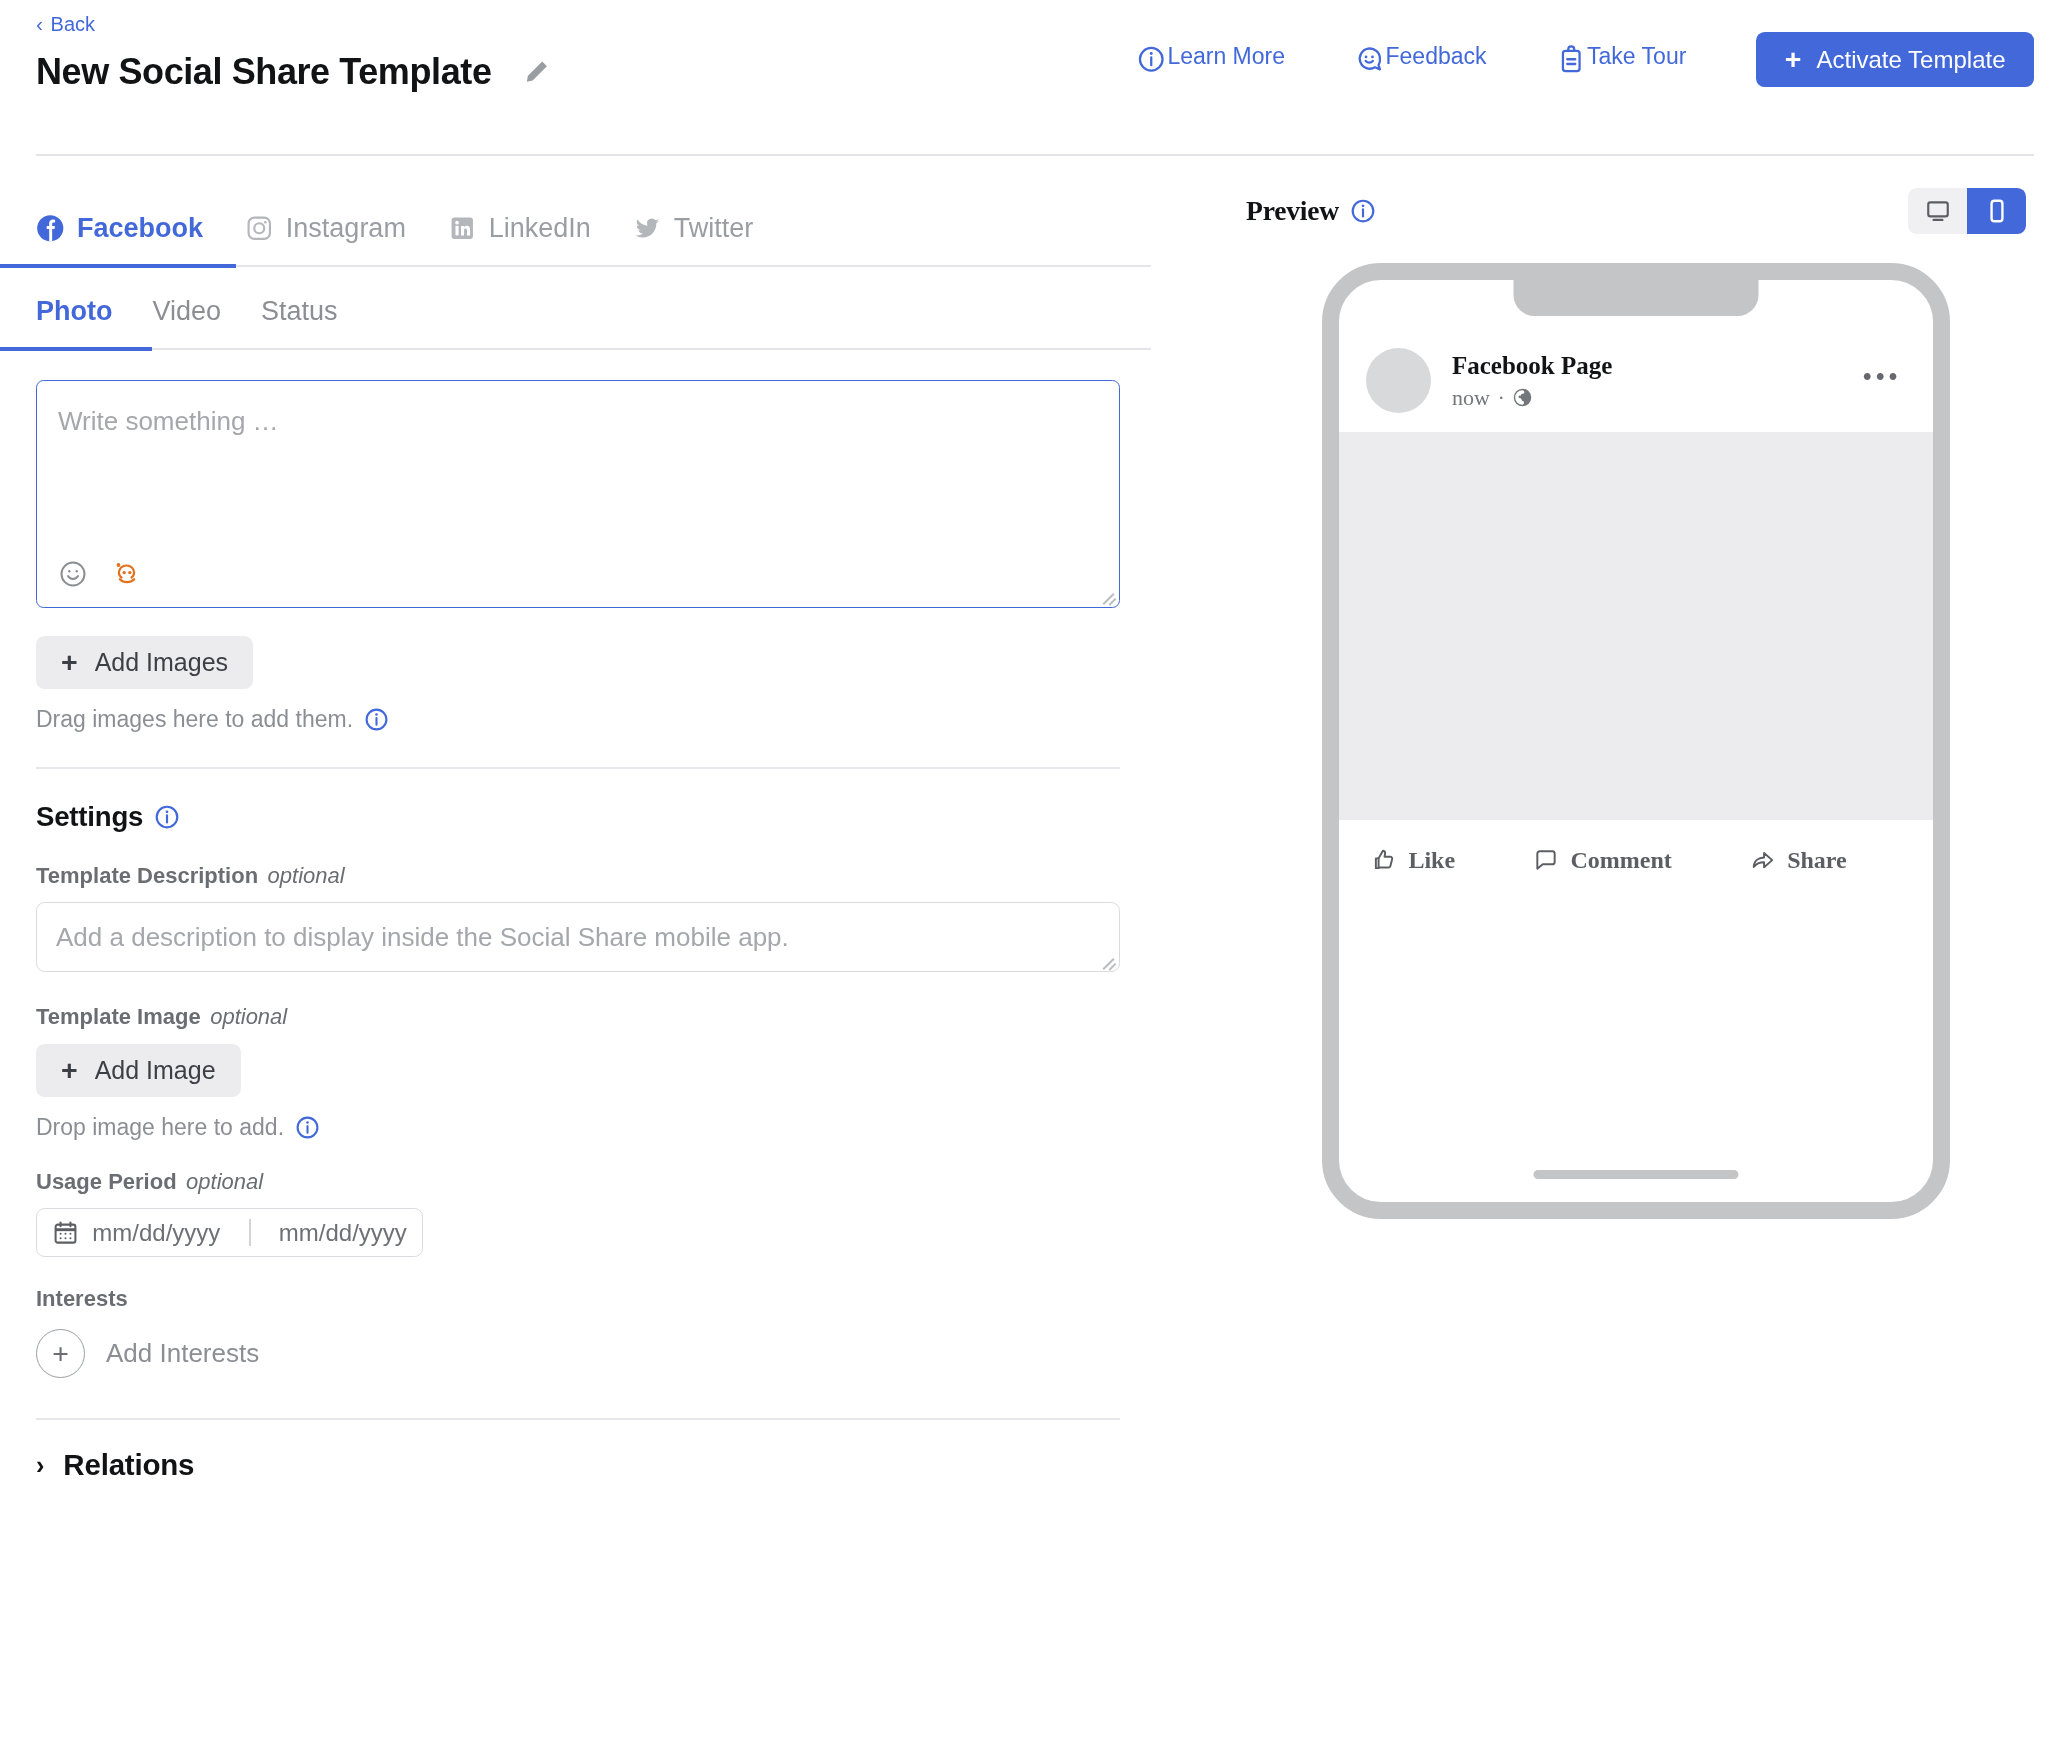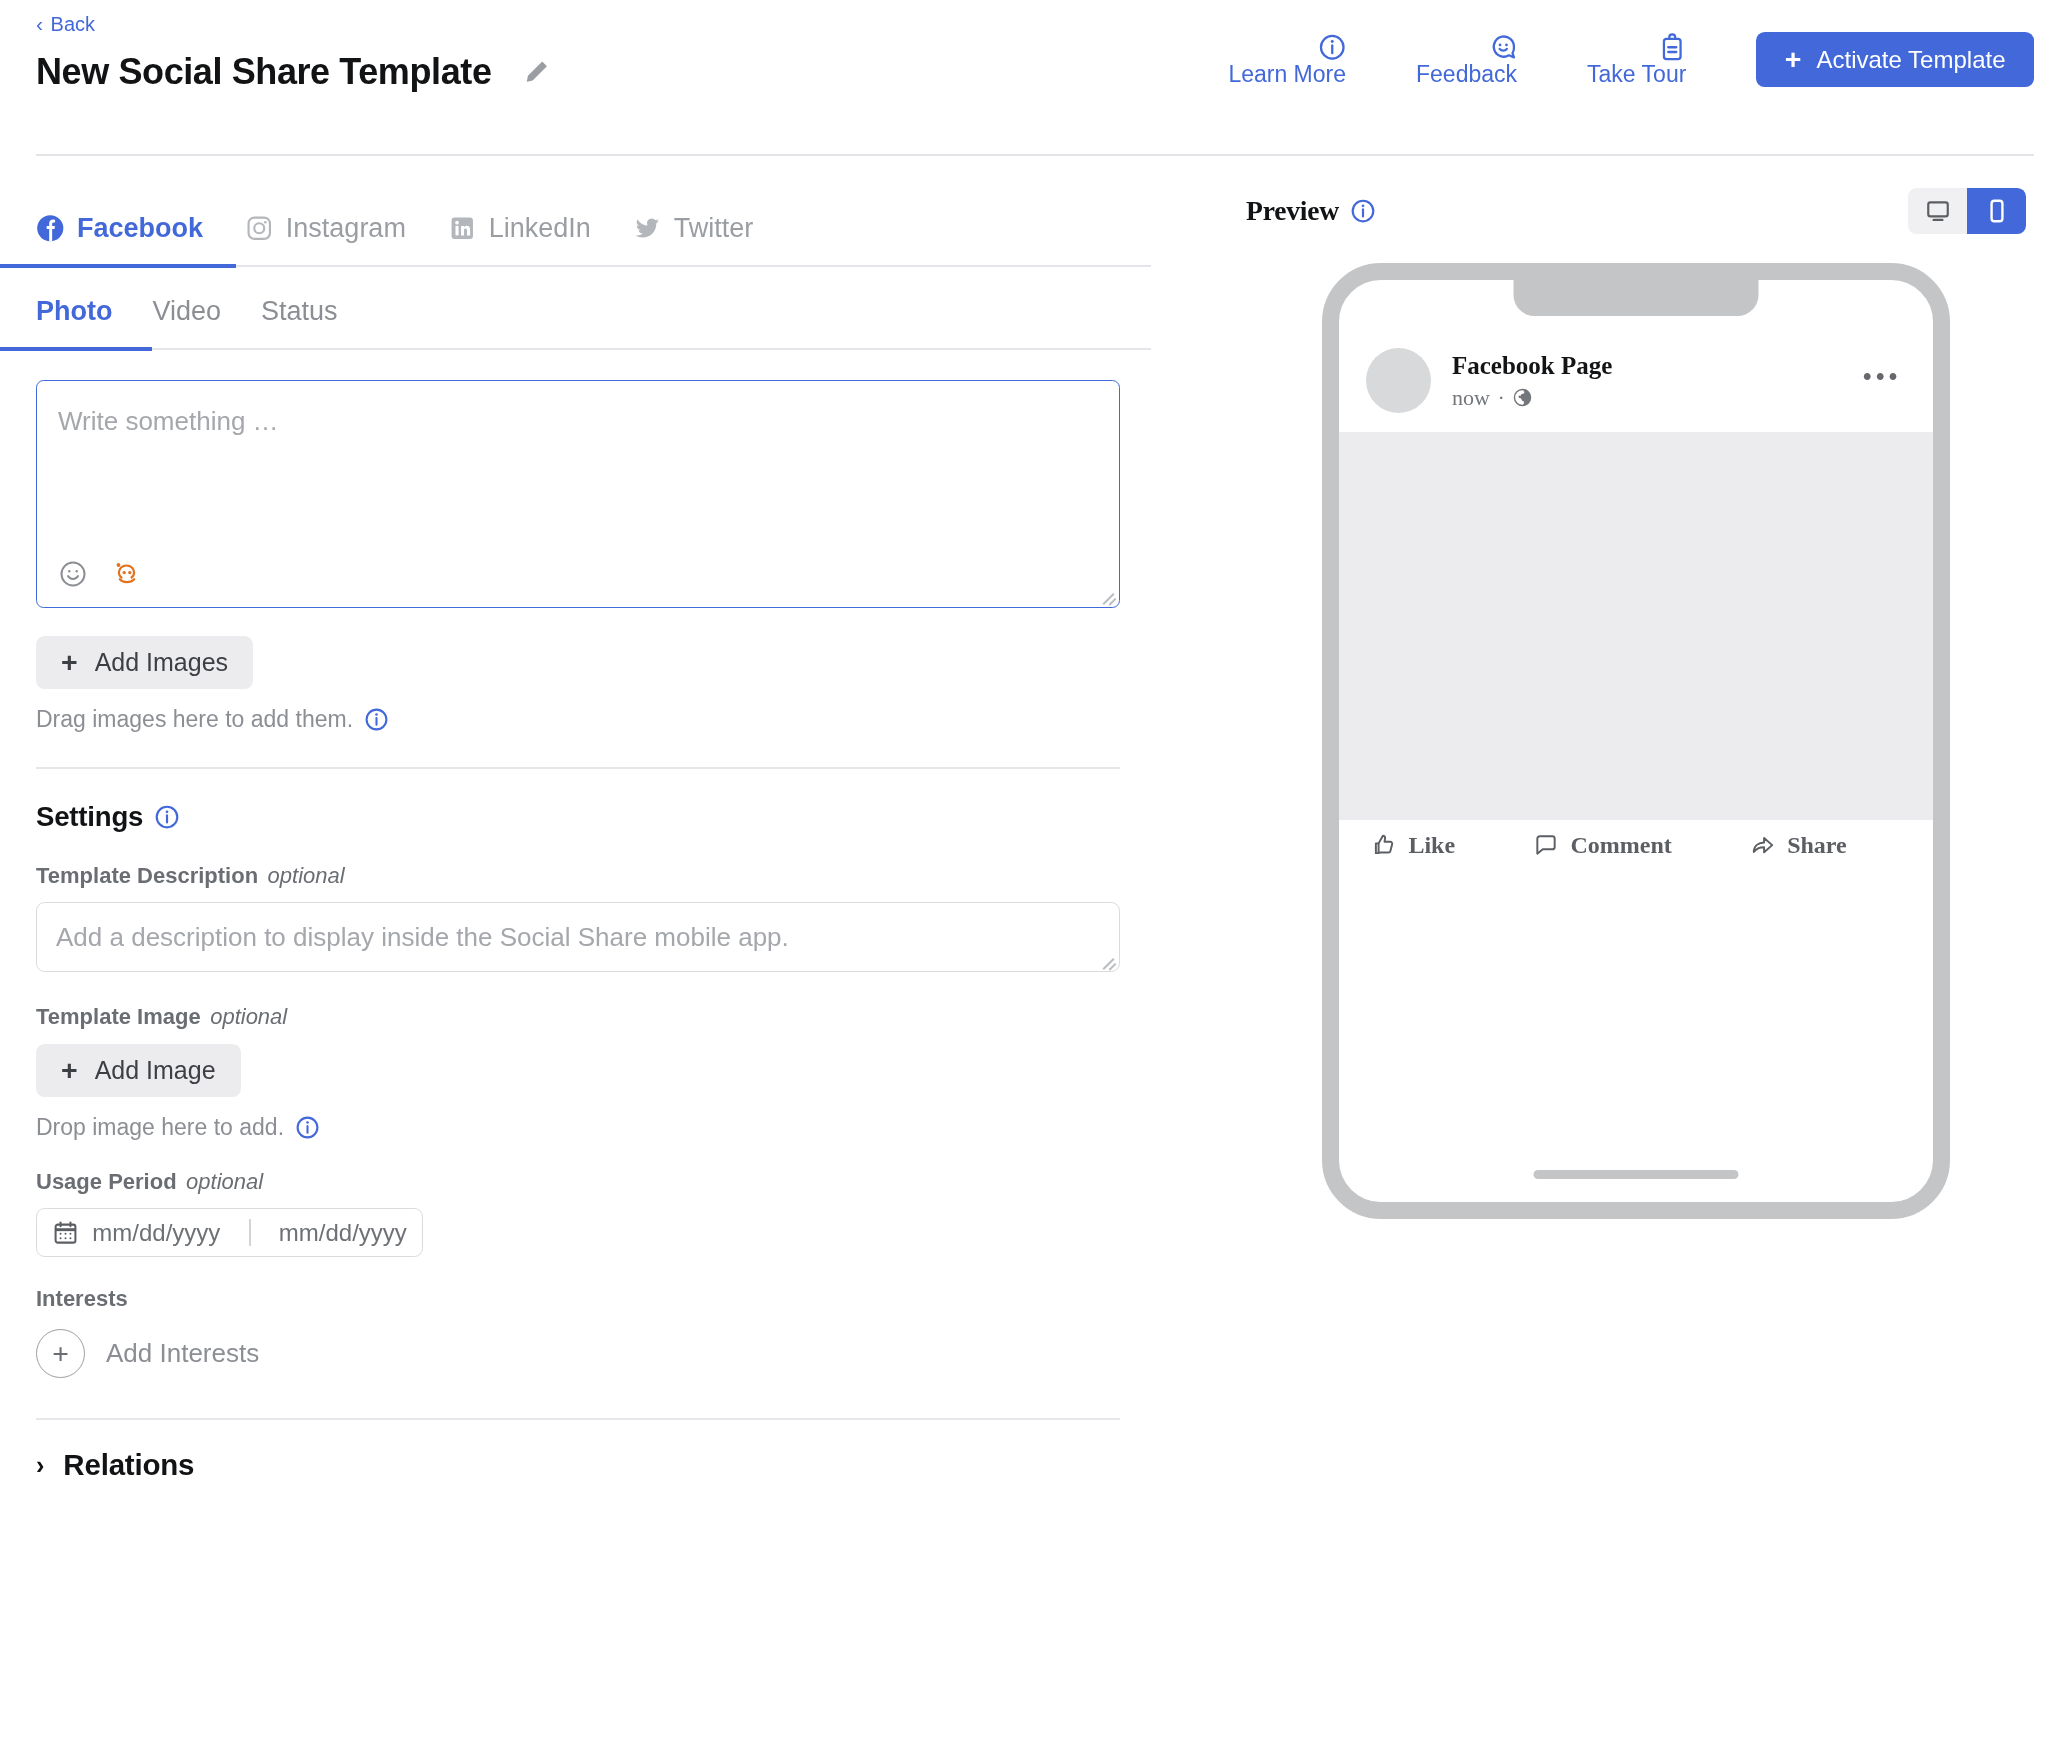--- a/index.html
+++ b/index.html
@@ -28,23 +28,23 @@
     font-size: 36px; font-weight: 700; letter-spacing: -0.4px;
     color: #111315; margin: 0;
   }
   .edit-pencil { margin-left: 30px; display: inline-flex; cursor: pointer; }
 
   .header-actions {
     position: absolute; right: 36px; top: 32px;
     display: flex; align-items: center; gap: 0;
   }
   .hdr-action {
-    display: inline-flex; align-items: flex-end; gap: 2px;
+    display: inline-flex; align-items: flex-start; gap: 2px;
     color: #4268d9; font-size: 23px; cursor: pointer;
-    margin-left: 70px; white-space: nowrap; flex-direction: column;
+    margin-left: 70px; white-space: nowrap;
   }
   .hdr-action .lbl { line-height: 1; }
   .activate-btn {
     margin-left: 70px;
     display: inline-flex; align-items: center; justify-content: center; gap: 15px;
     background: #4268d9; color: #fff;
     border: none; border-radius: 8.6px;
     height: 55px; padding: 0 28.5px;
     font-size: 24px; font-family: "Liberation Sans", sans-serif;
     cursor: pointer; white-space: nowrap;
@@ -233,21 +233,21 @@
   .post-sub {
     font-size: 22px; color: #73767a; display: flex; align-items: center; gap: 7.6px;
     margin-top: 3.8px;
   }
   .post-dots {
     position: absolute; right: 32px; top: 84px;
     letter-spacing: 2.9px; color: #65686c; font-size: 28.5px; line-height: 1; cursor: pointer;
   }
   .post-image { height: 388px; background: #ececee; }
   .post-actions {
-    display: flex; align-items: center; padding: 12px 32px;
+    display: flex; align-items: center; padding: 27px 32px;
     gap: 0;
   }
   .post-action {
     display: inline-flex; align-items: center; gap: 11.4px;
     font-size: 24px; font-weight: 700; color: #5b5e63; cursor: pointer;
   }
   .post-action + .post-action { margin-left: 78px; }
 
   svg { display: block; }
 </style>

